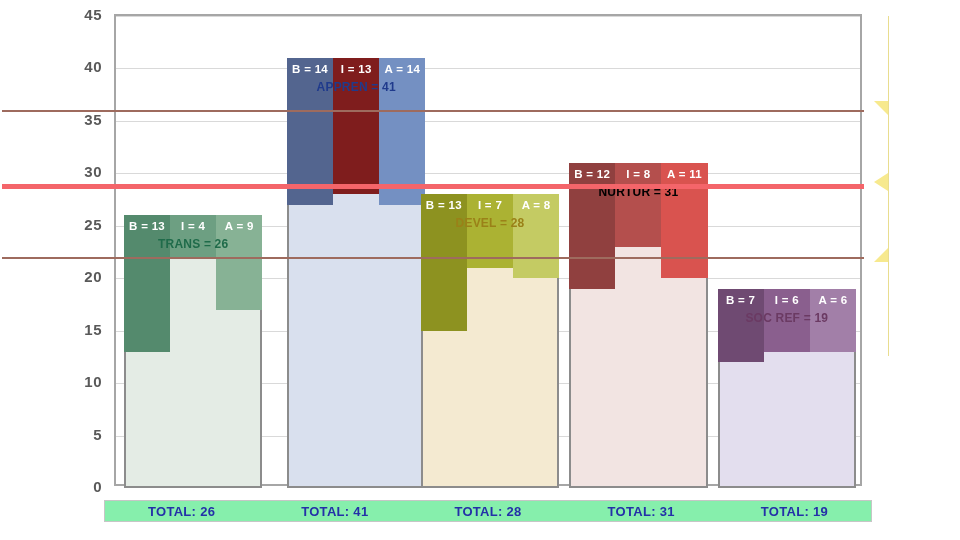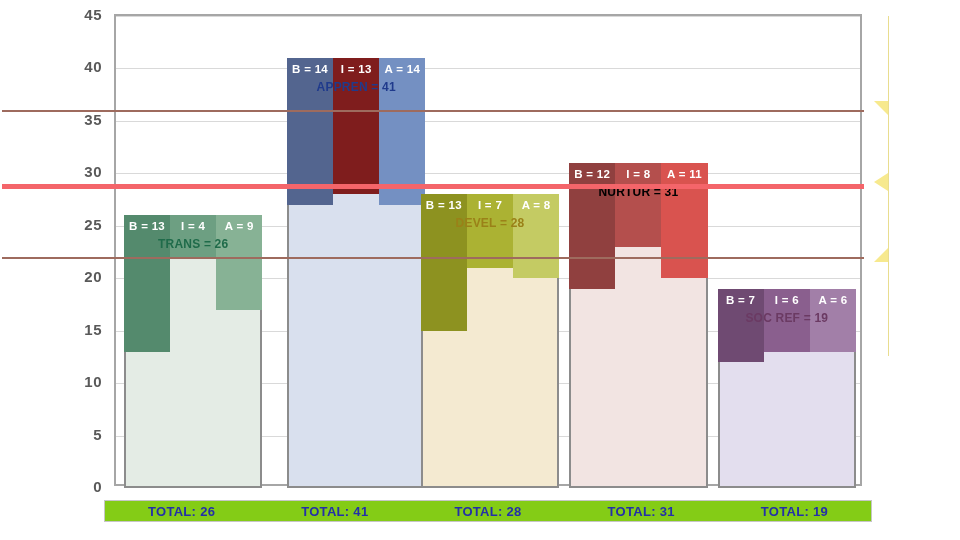--- a/index.html
+++ b/index.html
@@ -100,21 +100,21 @@
   }
   .marker.half2{
     border-top:14px solid transparent;
     border-bottom:0px solid transparent;
   }
 
   
   #totals{
     position:absolute;left:104px;top:500px;
     width:768px;height:22px;
-    background:#84cc16;
+    background:#86efac;
     border:1px solid #c6c6c6;
     box-sizing:border-box;
     display:flex;
     align-items:center;
   }
   .total-cell{
     flex:1 1 0;
     text-align:center;
     font-size:13px;font-weight:bold;
     color:#2430a8;

